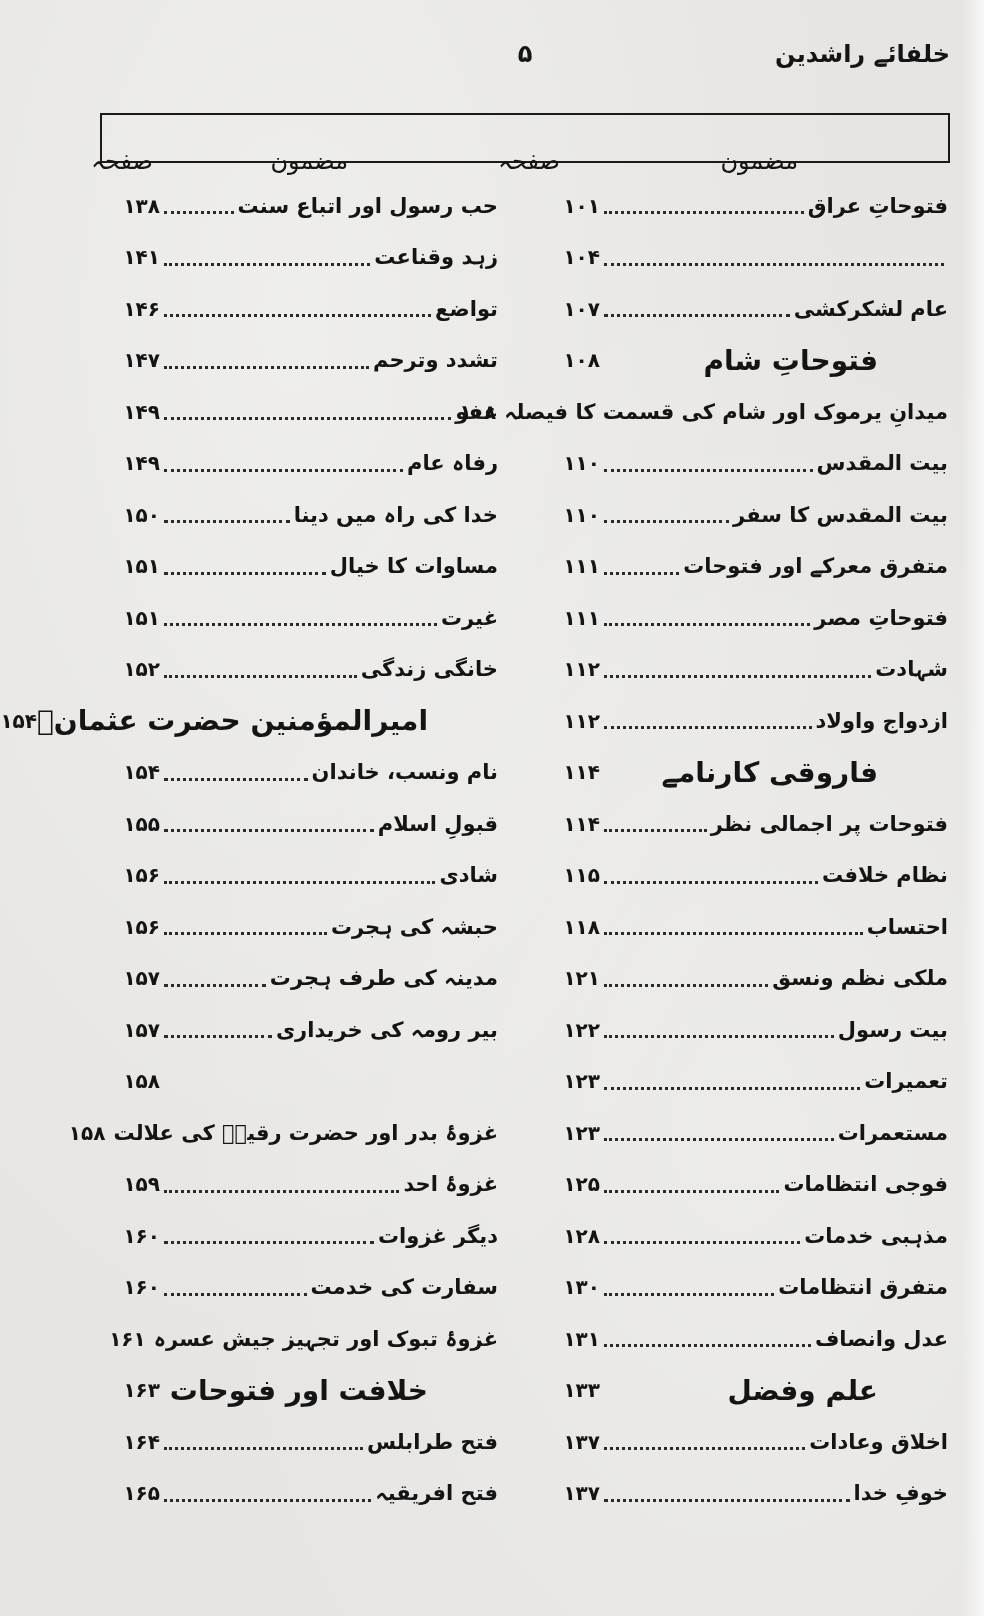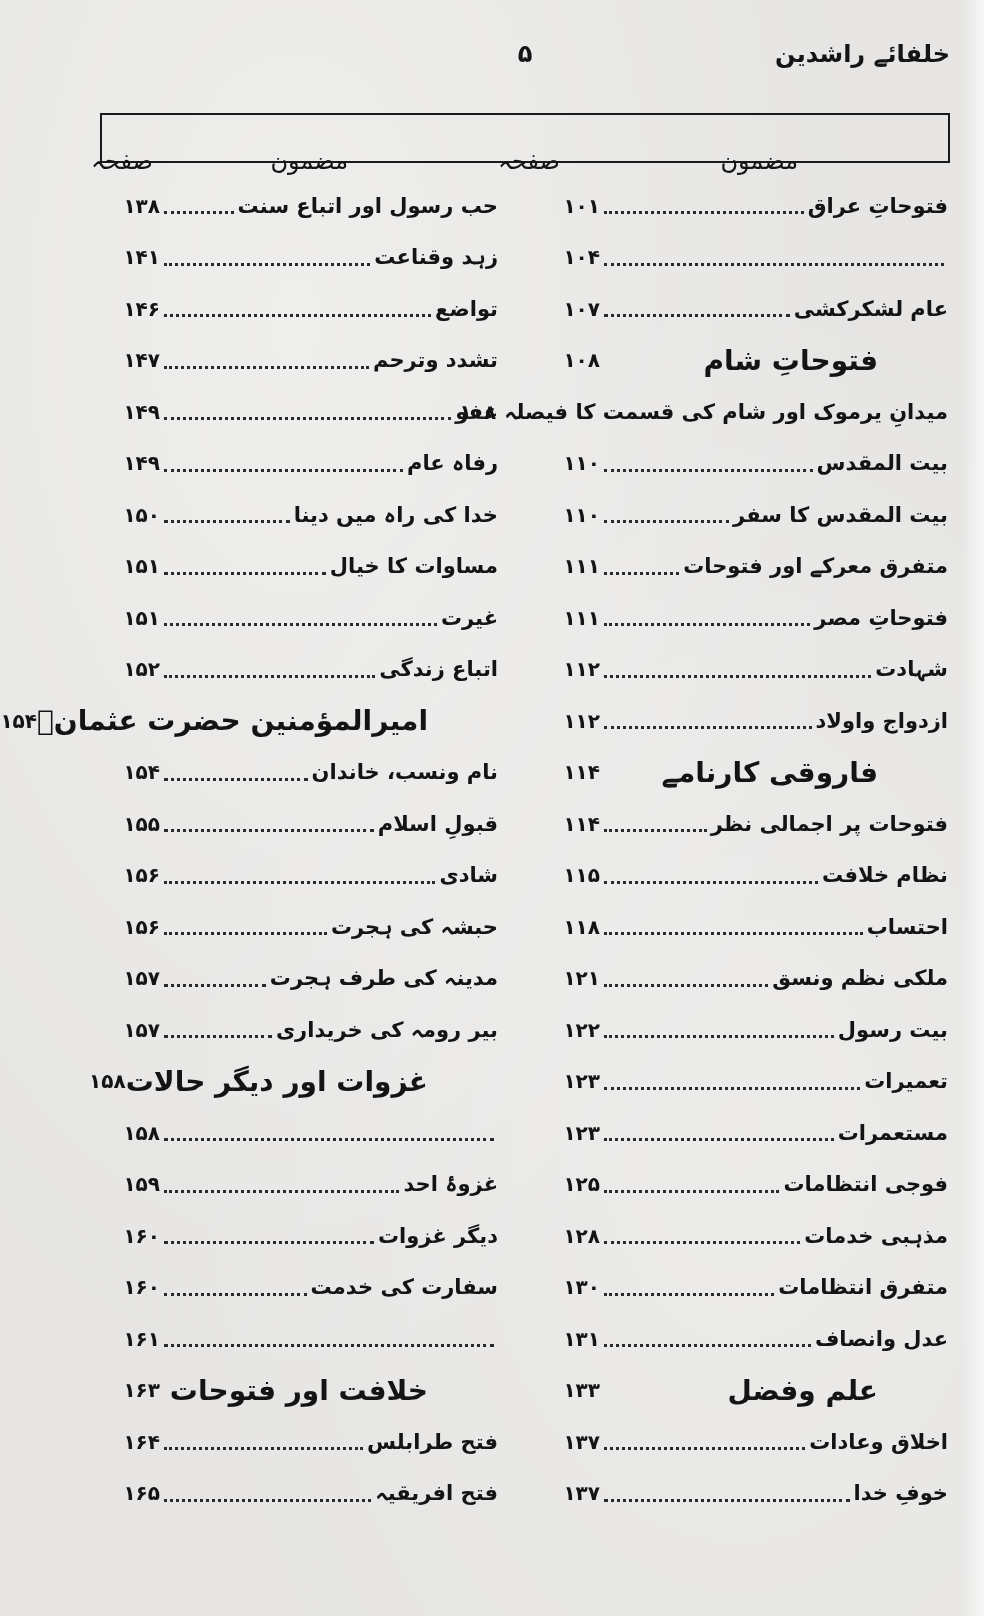--- a/index.html
+++ b/index.html
@@ -270,21 +270,21 @@
       <span class="topic">مساوات کا خیال</span>
       <span class="leader"></span>
       <span class="pg">۱۵۱</span>
     </div>
     <div class="row">
       <span class="topic">غیرت</span>
       <span class="leader"></span>
       <span class="pg">۱۵۱</span>
     </div>
     <div class="row">
-      <span class="topic">اتباع زندگی</span>
+      <span class="topic">خانگی زندگی</span>
       <span class="leader"></span>
       <span class="pg">۱۵۲</span>
     </div>
     <div class="row heading">
       <span class="topic">امیرالمؤمنین حضرت عثمانؓ</span>
       <span class="spacer"></span>
       <span class="pg">۱۵۴</span>
     </div>
     <div class="row">
       <span class="topic">نام ونسب، خاندان</span>
@@ -310,44 +310,45 @@
       <span class="topic">مدینہ کی طرف ہجرت</span>
       <span class="leader"></span>
       <span class="pg">۱۵۷</span>
     </div>
     <div class="row">
       <span class="topic">بیر رومہ کی خریداری</span>
       <span class="leader"></span>
       <span class="pg">۱۵۷</span>
     </div>
     <div class="row heading">
-      <span class="topic">غزوات اور دیگر حالات</span>
       <span class="spacer"></span>
       <span class="pg">۱۵۸</span>
     </div>
     <div class="row">
+      <span class="topic">غزوۂ بدر اور حضرت رقیہؓ کی علالت</span>
       <span class="leader"></span>
       <span class="pg">۱۵۸</span>
     </div>
     <div class="row">
       <span class="topic">غزوۂ احد</span>
       <span class="leader"></span>
       <span class="pg">۱۵۹</span>
     </div>
     <div class="row">
       <span class="topic">دیگر غزوات</span>
       <span class="leader"></span>
       <span class="pg">۱۶۰</span>
     </div>
     <div class="row">
       <span class="topic">سفارت کی خدمت</span>
       <span class="leader"></span>
       <span class="pg">۱۶۰</span>
     </div>
     <div class="row">
+      <span class="topic">غزوۂ تبوک اور تجہیز جیش عسرہ</span>
       <span class="leader"></span>
       <span class="pg">۱۶۱</span>
     </div>
     <div class="row heading">
       <span class="topic">خلافت اور فتوحات</span>
       <span class="spacer"></span>
       <span class="pg">۱۶۳</span>
     </div>
     <div class="row">
       <span class="topic">فتح طرابلس</span>

